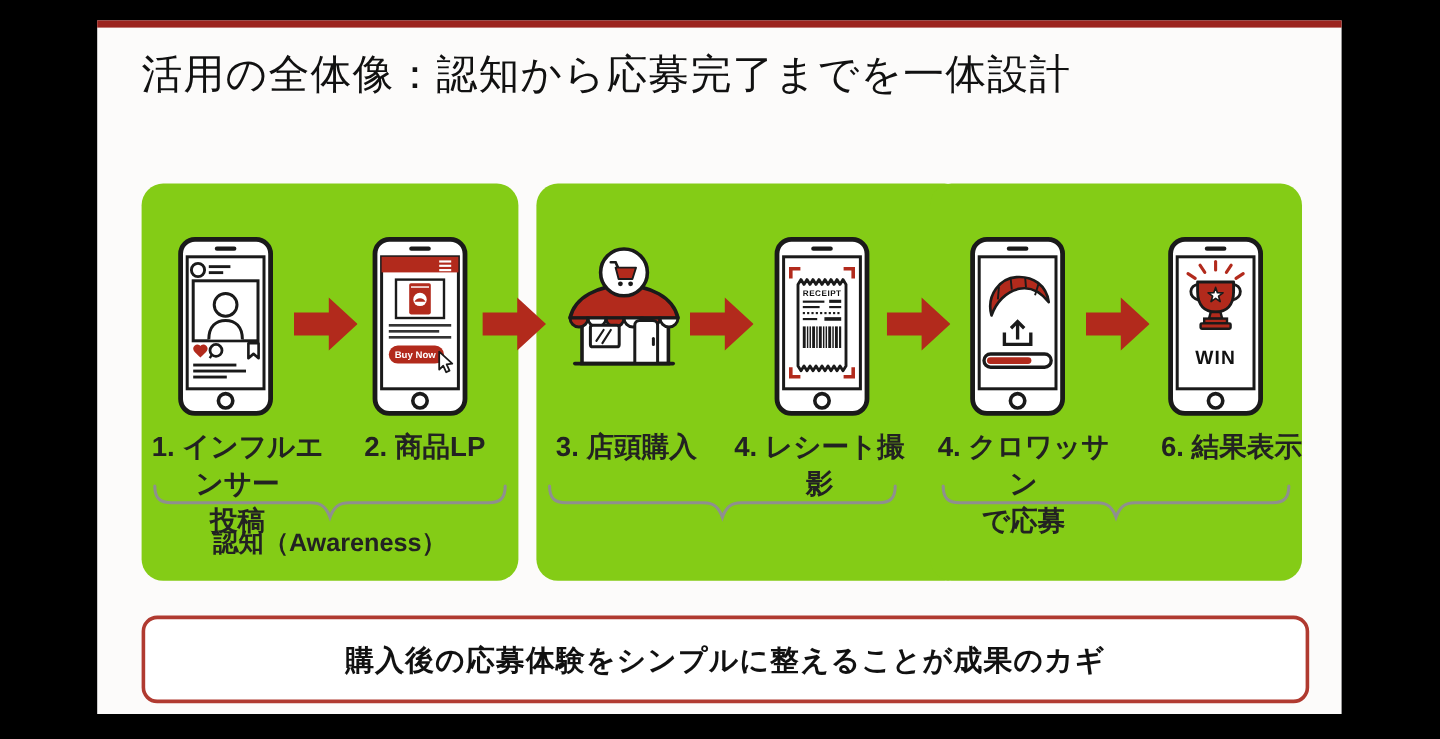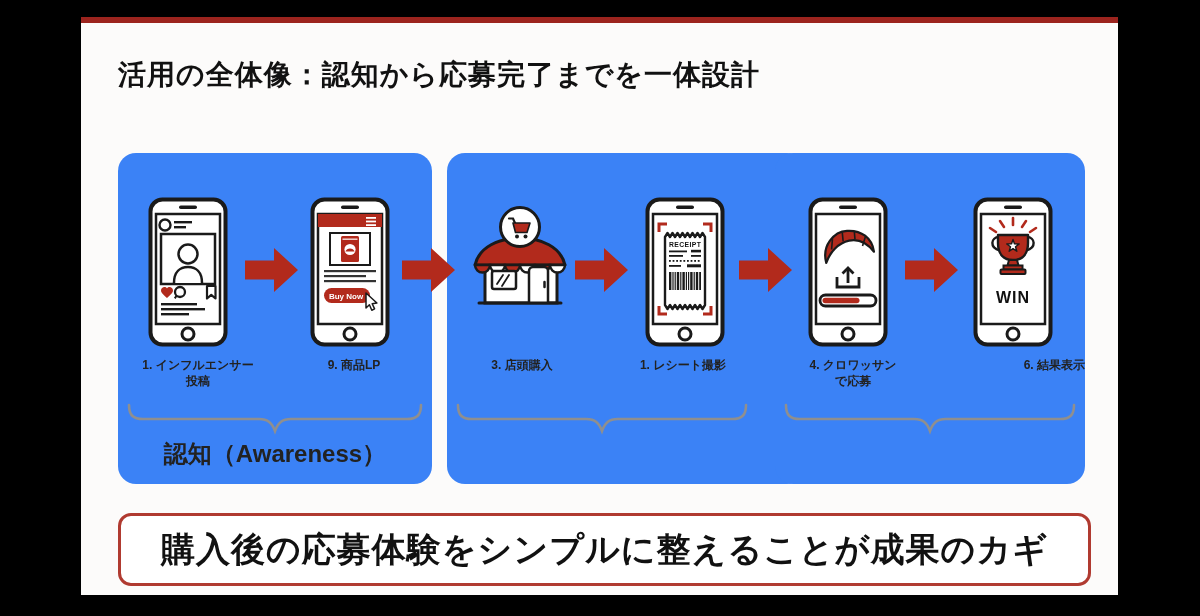--- a/index.html
+++ b/index.html
@@ -1,33 +1,33 @@
 <!DOCTYPE html>
 <html><head>
 <meta charset="utf-8">
 <style>
   html,body{margin:0;padding:0;background:#000;}
   .stage{position:relative;width:1200px;height:616px;background:#000;overflow:hidden;
          font-family:"Liberation Sans",sans-serif;}
   .slide{position:absolute;left:81px;top:17px;width:1037px;height:578px;background:#fcfbfa;}
   .top-bar{position:absolute;left:0;top:0;width:100%;height:6px;background:#9c241e;}
-  .title{position:absolute;left:37px;top:39px;font-size:28px;font-weight:700;color:#111;
+  .title{position:absolute;left:37px;top:22px;font-size:34px;font-weight:400;color:#111;
          letter-spacing:1px;white-space:nowrap;}
-  .panel{position:absolute;top:136px;height:331px;background:#3b82f6;border-radius:18px;}
+  .panel{position:absolute;top:136px;height:331px;background:#84cc16;border-radius:18px;}
   .abs{position:absolute;}
-  .step-label{position:absolute;top:204px;font-size:12px;font-weight:700;color:#222;
+  .step-label{position:absolute;top:204px;font-size:23px;font-weight:700;color:#222;
               text-align:center;line-height:1.35;white-space:pre-line;}
   .group-label{position:absolute;left:0;right:0;top:285px;text-align:center;
-               font-size:24px;font-weight:700;color:#222;}
+               font-size:21px;font-weight:700;color:#222;}
   .brace{position:absolute;top:250px;left:9px;height:32px;}
   .flow-arrow{position:absolute;top:226px;z-index:3;}
   .callout{position:absolute;left:37px;top:496px;width:967px;height:67px;background:#fff;
            border:3px solid #b03a30;border-radius:13px;display:flex;align-items:center;
            justify-content:center;}
-  .callout-text{font-size:34px;font-weight:800;color:#111;letter-spacing:1px;white-space:nowrap;}
+  .callout-text{font-size:24px;font-weight:800;color:#111;letter-spacing:1px;white-space:nowrap;}
 </style>
 </head>
 <body>
 
 <div class="stage">
   <div class="slide">
     <div class="top-bar"></div>
     <div class="title">活用の全体像：認知から応募完了までを一体設計</div>
 
     <div class="panel" style="left:37px;width:314px;">
@@ -73,21 +73,21 @@
         <rect x="14" y="73" width="52" height="2.2" fill="#333"></rect>
         <rect x="14" y="78" width="42" height="2.2" fill="#333"></rect>
         <rect x="14" y="83" width="52" height="2.2" fill="#333"></rect>
         <rect x="14" y="91" width="46" height="15" rx="7.5" fill="#b22a1c"></rect>
         <text x="36" y="101.5" text-anchor="middle" font-size="8" font-weight="bold" fill="#fff" font-family="Liberation Sans, sans-serif">Buy Now</text>
         <path d="M56 96 l0 15 l3.4 -3.2 l2.4 5.4 l2.8 -1.3 l-2.4 -5.2 l4.7 -0.7 Z" fill="#fff" stroke="#1a1a1a" stroke-width="1.5" stroke-linejoin="round"></path>
       </svg>
 
       <div class="step-label" style="left:0;width:160px;">1. インフルエンサー
 投稿</div>
-      <div class="step-label" style="left:158px;width:156px;">9. 商品LP</div>
+      <div class="step-label" style="left:158px;width:156px;">2. 商品LP</div>
 
       <svg class="brace" width="296" height="32" viewBox="0 0 296 32" preserveAspectRatio="none">
         <path d="M2 2 C2 12 6 16 16 16 L132 16 C141 16 145 20 148 28 C151 20 155 16 164 16 L280 16 C290 16 294 12 294 2" fill="none" stroke="#8f8f8f" stroke-width="2.6" stroke-linecap="round"></path>
       </svg>
       <div class="group-label">認知（Awareness）</div>
     </div>
 
     <div class="panel" style="left:366px;width:358px;">
 
       <svg class="abs" style="left:18px;top:52px;" width="110" height="118" viewBox="0 0 110 118">
@@ -153,21 +153,21 @@
           <rect x="40.8" y="75" width="1.2" height="18"></rect>
             <rect x="43" y="75" width="1.2" height="18"></rect>
           <rect x="45.2" y="75" width="2.4" height="18"></rect>
             <rect x="48.6" y="75" width="1.2" height="18"></rect>
           <rect x="50.8" y="75" width="2.4" height="18"></rect>
             <rect x="54.2" y="75" width="1.8" height="18"></rect>
         </g>
       </svg>
 
       <div class="step-label" style="left:0;width:150px;">3. 店頭購入</div>
-      <div class="step-label" style="left:162px;width:148px;">1. レシート撮影</div>
+      <div class="step-label" style="left:162px;width:148px;">4. レシート撮影</div>
 
       <svg class="brace" width="292" height="32" viewBox="0 0 296 32" preserveAspectRatio="none">
         <path d="M2 2 C2 12 6 16 16 16 L132 16 C141 16 145 20 148 28 C151 20 155 16 164 16 L280 16 C290 16 294 12 294 2" fill="none" stroke="#8f8f8f" stroke-width="2.6" stroke-linecap="round"></path>
       </svg>
     </div>
 
     <div class="panel" style="left:694px;width:310px;">
 
       <svg class="abs" style="left:33px;top:44px;" width="80" height="150" viewBox="0 0 80 150">
         <rect x="2.5" y="2.5" width="75" height="145" rx="12" fill="#fff" stroke="#1a1a1a" stroke-width="4"></rect>

